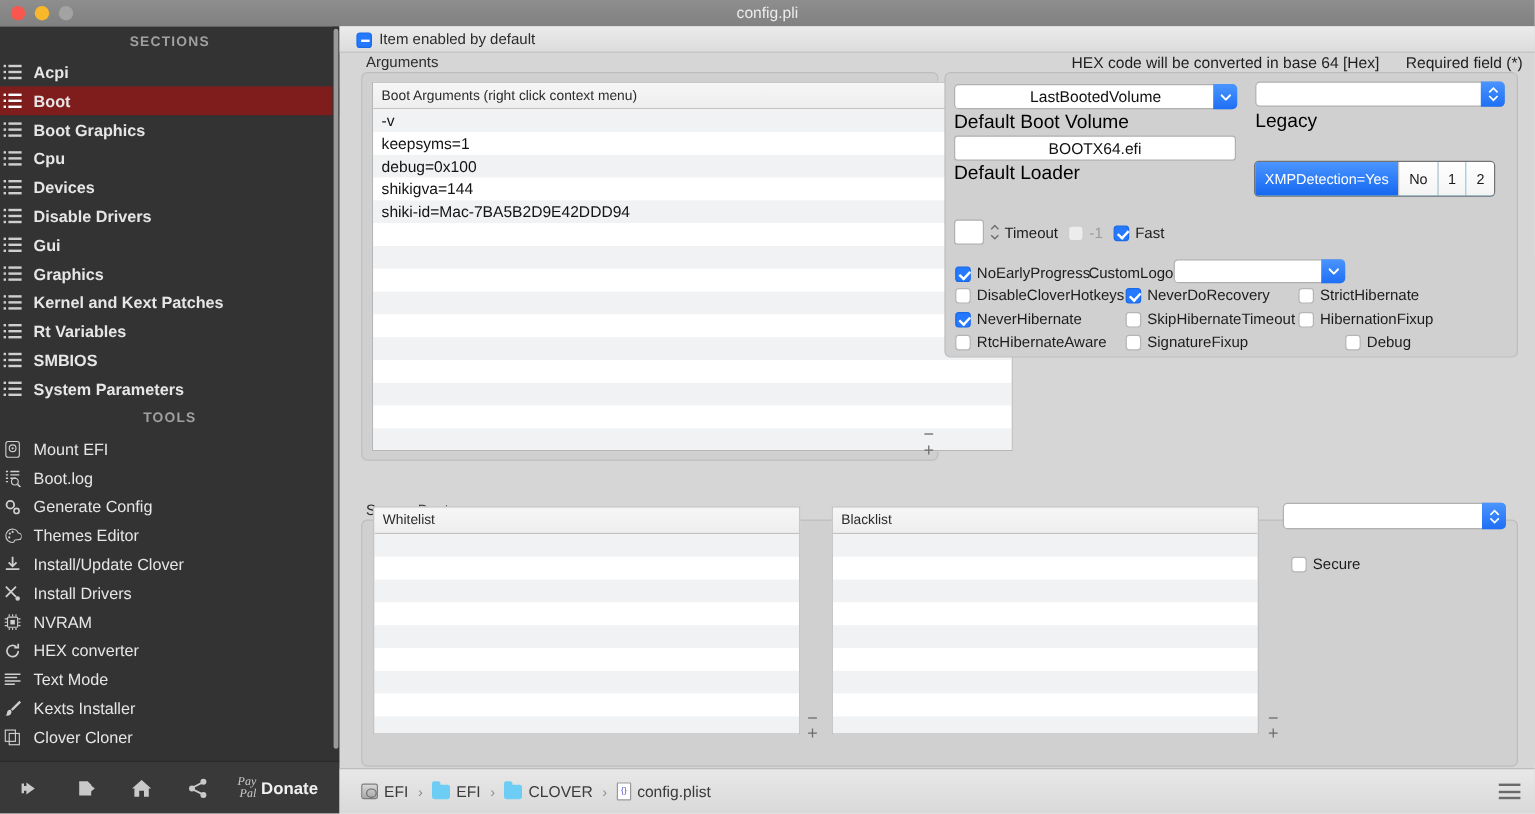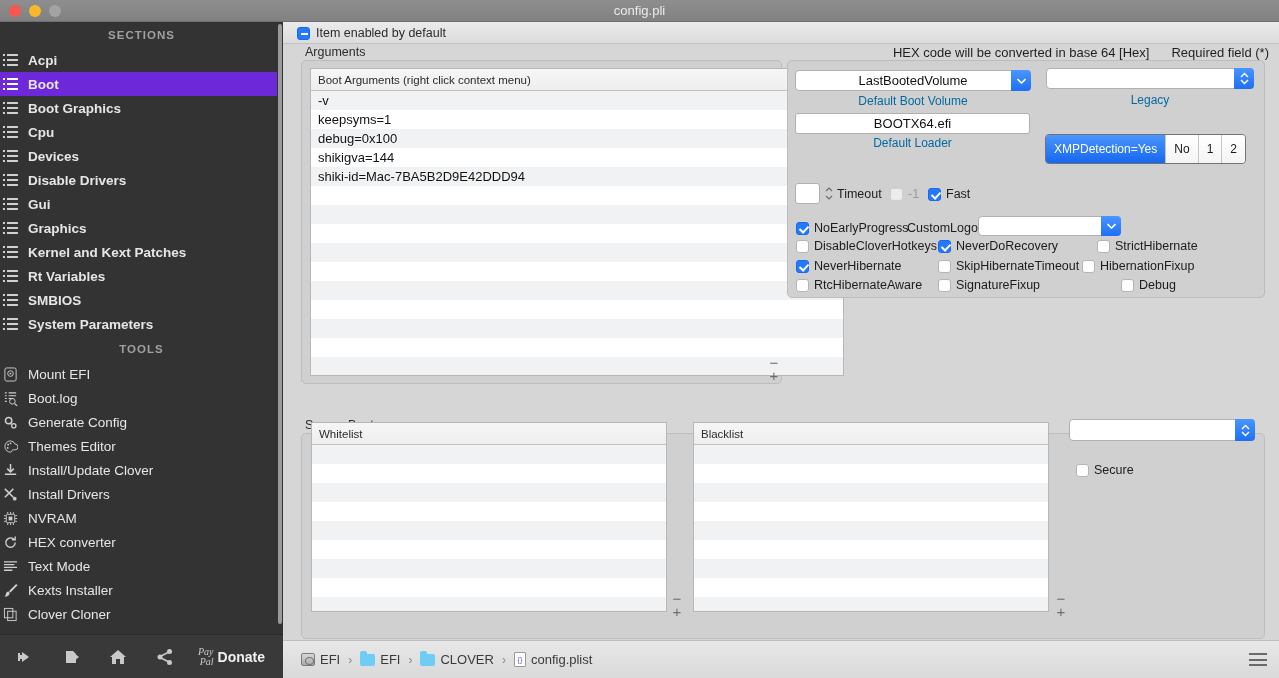--- a/index.html
+++ b/index.html
@@ -50,21 +50,21 @@
   .sb-header {
     height: 26px; line-height: 26px; text-align: center;
     color: #a0a0a0; font-size: 11.5px; letter-spacing: 1px;
     font-weight: bold;
   }
   .sb-item {
     height: 24px; display: flex; align-items: center;
     color: #e6e6e6; font-size: 13.5px; font-weight: bold;
     cursor: default;
   }
-  .sb-item.selected { background: #6d28d9; }
+  .sb-item.selected { background: #7f1d1d; }
   .sb-item .ic {
     width: 20px; height: 14px; margin-right: 8px; flex: 0 0 20px;
     display: flex; align-items: center; justify-content: center;
     color: #cfcfcf;
   }
   .sb-item.selected .ic { color: #fff; }
   .sb-item .lbl { white-space: nowrap; }
   .tools .sb-item { font-weight: normal; font-size: 13.5px; }
 
   
@@ -177,21 +177,21 @@
     color: #fff; font-size: 8px; line-height: 8px;
   }
   .popup .arrowbtn.updown { flex-direction: column; gap: 2px; }
   .textfield {
     position: absolute; height: 21px; background: #fff;
     border: 1px solid #b0b0b0; border-radius: 3px;
     display: flex; align-items: center; justify-content: center;
     font-size: 13px; color: #111;
   }
   .fieldcaption {
-    position: absolute; font-size: 12px; color: #0369a1; text-align: center;
+    position: absolute; font-size: 16px; color: #000000; 
   }
 
   
   .stepper {
     position: absolute; width: 13px; height: 21px;
     display: flex; flex-direction: column; align-items: center; justify-content: center;
     gap: 3px; color: #6e6e6e; font-size: 7px; line-height: 6px;
     border-radius: 3px;
   }
 
@@ -702,21 +702,21 @@
 
     <div id="chk-grid">
         <div class="chkrow" style="left: 513px; top: 217px;">
           <span class="cb"></span>
           <span>DisableCloverHotkeys</span>
         </div>
         <div class="chkrow" style="left: 655px; top: 217px;">
           <span class="cb on"></span>
           <span>NeverDoRecovery</span>
         </div>
-        <div class="chkrow" style="left: 799px; top: 217px; margin-left: 15px;">
+        <div class="chkrow" style="left: 799px; top: 217px;">
           <span class="cb"></span>
           <span>StrictHibernate</span>
         </div>
         <div class="chkrow" style="left: 513px; top: 237px;">
           <span class="cb on"></span>
           <span>NeverHibernate</span>
         </div>
         <div class="chkrow" style="left: 655px; top: 237px;">
           <span class="cb"></span>
           <span>SkipHibernateTimeout</span>

